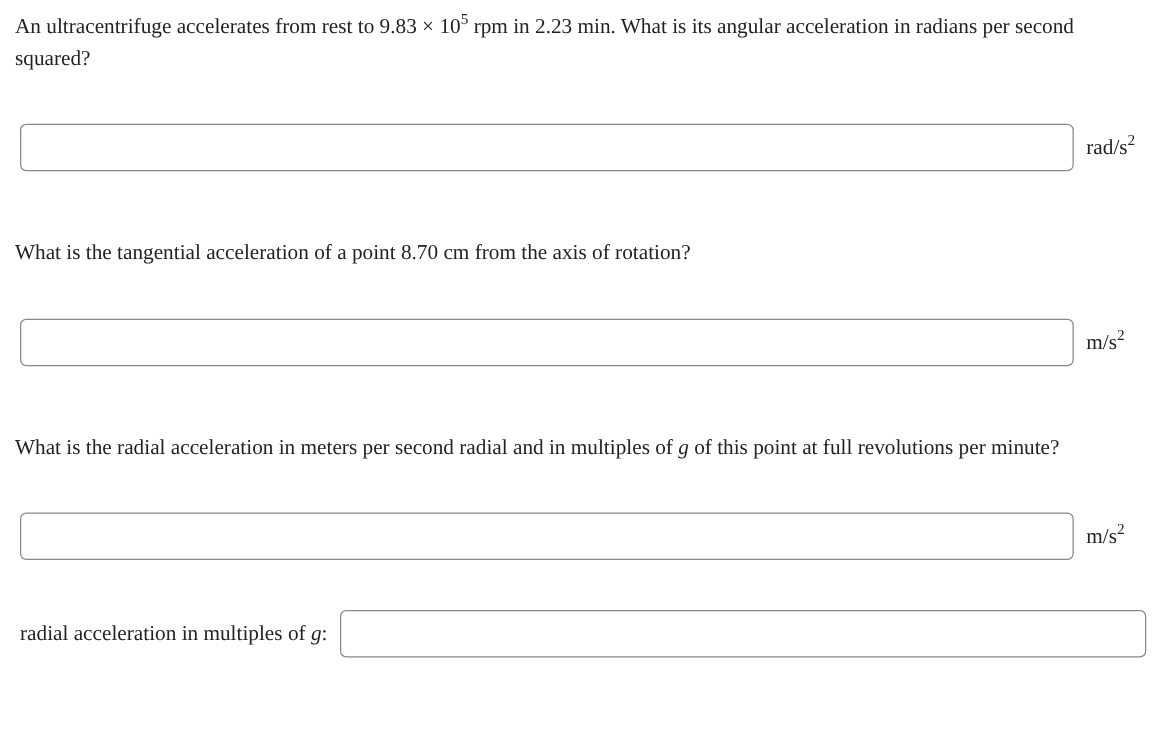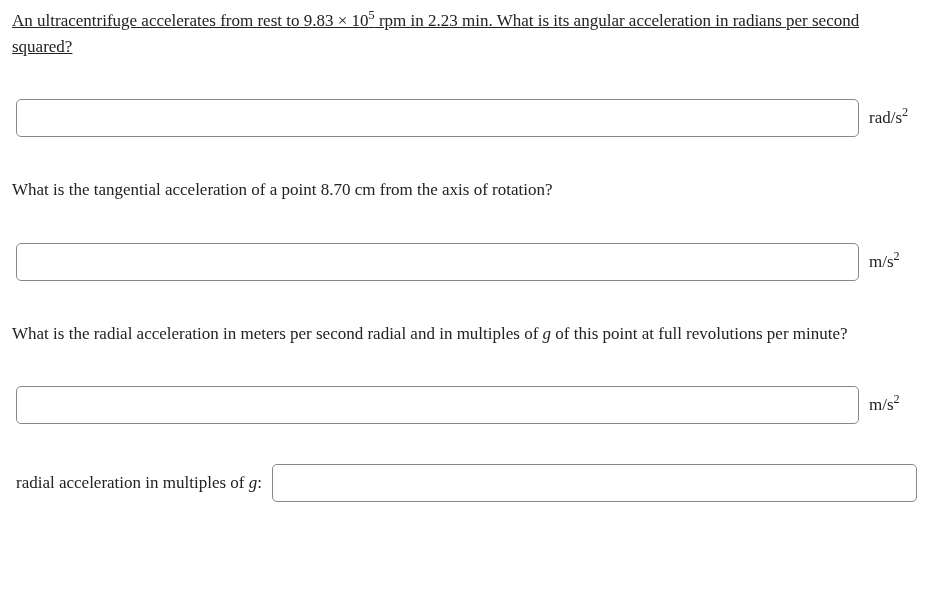--- a/index.html
+++ b/index.html
@@ -11,24 +11,23 @@
       font-family: Georgia, 'Times New Roman', serif;
       font-size: 17px;
       color: #222;
       background: #fff;
       width: 929px;
       padding: 8px 12px;
     }
     .question-text {
       margin-bottom: 40px;
       line-height: 1.5;
-      text-decoration: underline;
     }
     .question-text-sub {
-      margin-top: 40px;
+      margin-top: 52px;
       margin-bottom: 40px;
       line-height: 1.5;
       font-family: Liberation Serif, serif;
     }
     .answer-row {
       display: flex;
       align-items: center;
       gap: 10px;
       margin-bottom: 8px;
     }

